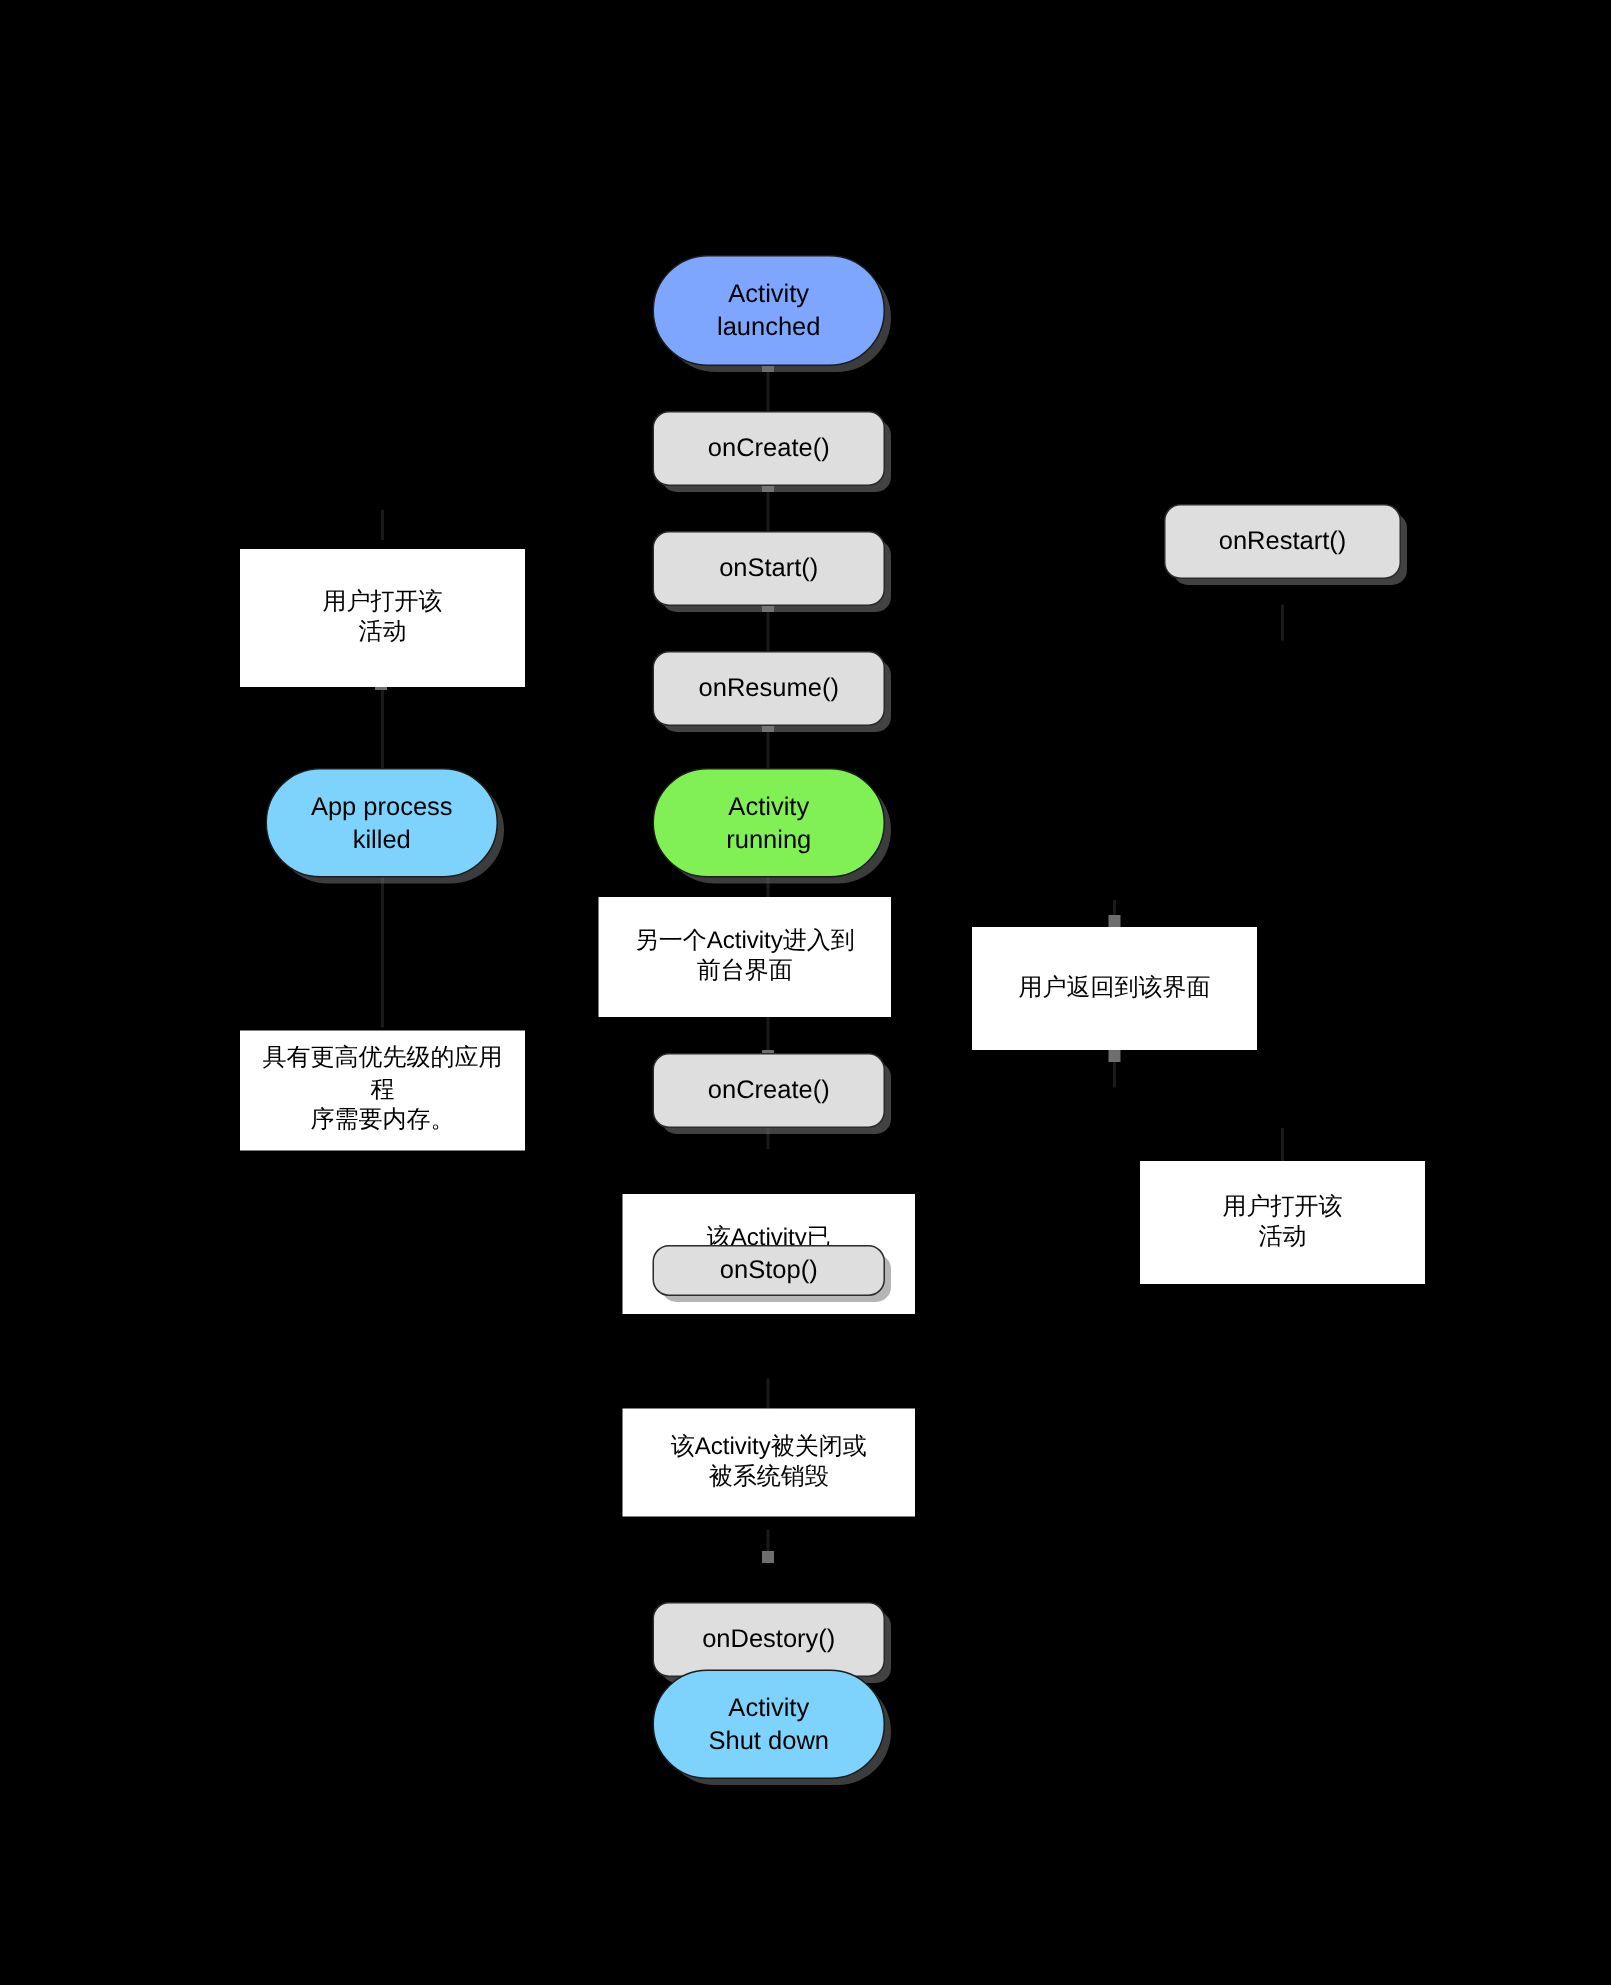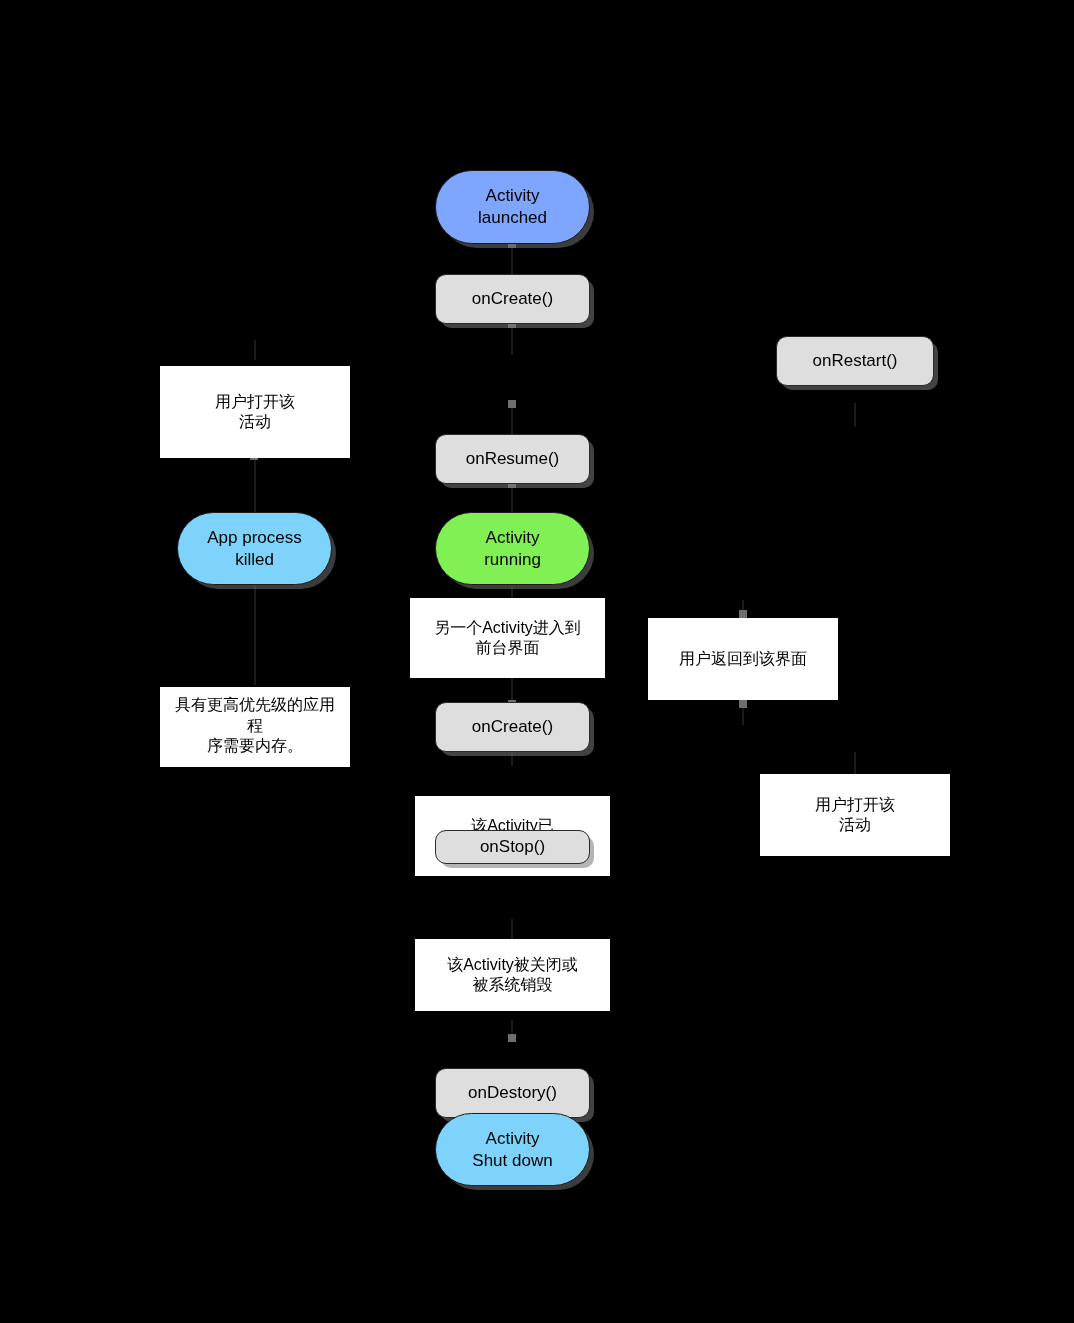--- a/index.html
+++ b/index.html
@@ -111,31 +111,34 @@
 
   <div class="node term blue" style="left:435px; top:170px; width:155px; height:74px;">
     <span class="lbl">Activity
 launched</span>
   </div>
 
   <div class="node proc" style="left:435px; top:274px; width:155px; height:50px;">
     <span class="lbl">onCreate()</span>
   </div>
 
+  <div class="node proc" style="left:435px; top:354px; width:155px; height:50px;">
+    <span class="lbl">onStart()</span>
+  </div>
 
   <div class="node proc" style="left:435px; top:434px; width:155px; height:50px;">
     <span class="lbl">onResume()</span>
   </div>
 
   <div class="node term green" style="left:435px; top:512px; width:155px; height:73px;">
     <span class="lbl">Activity
 running</span>
   </div>
 
-  <div class="node note" style="left:410px; top:598px; width:195px; height:80px;">
+  <div class="node note" style="left:399px; top:598px; width:195px; height:80px;">
     <span class="lbl">另一个Activity进入到
 前台界面</span>
   </div>
 
   <div class="node proc" style="left:435px; top:702px; width:155px; height:50px;">
     <span class="lbl">onCreate()</span>
   </div>
 
   <div class="node note" style="left:415px; top:796px; width:195px; height:80px;">
     <span class="lbl">该Activity已

